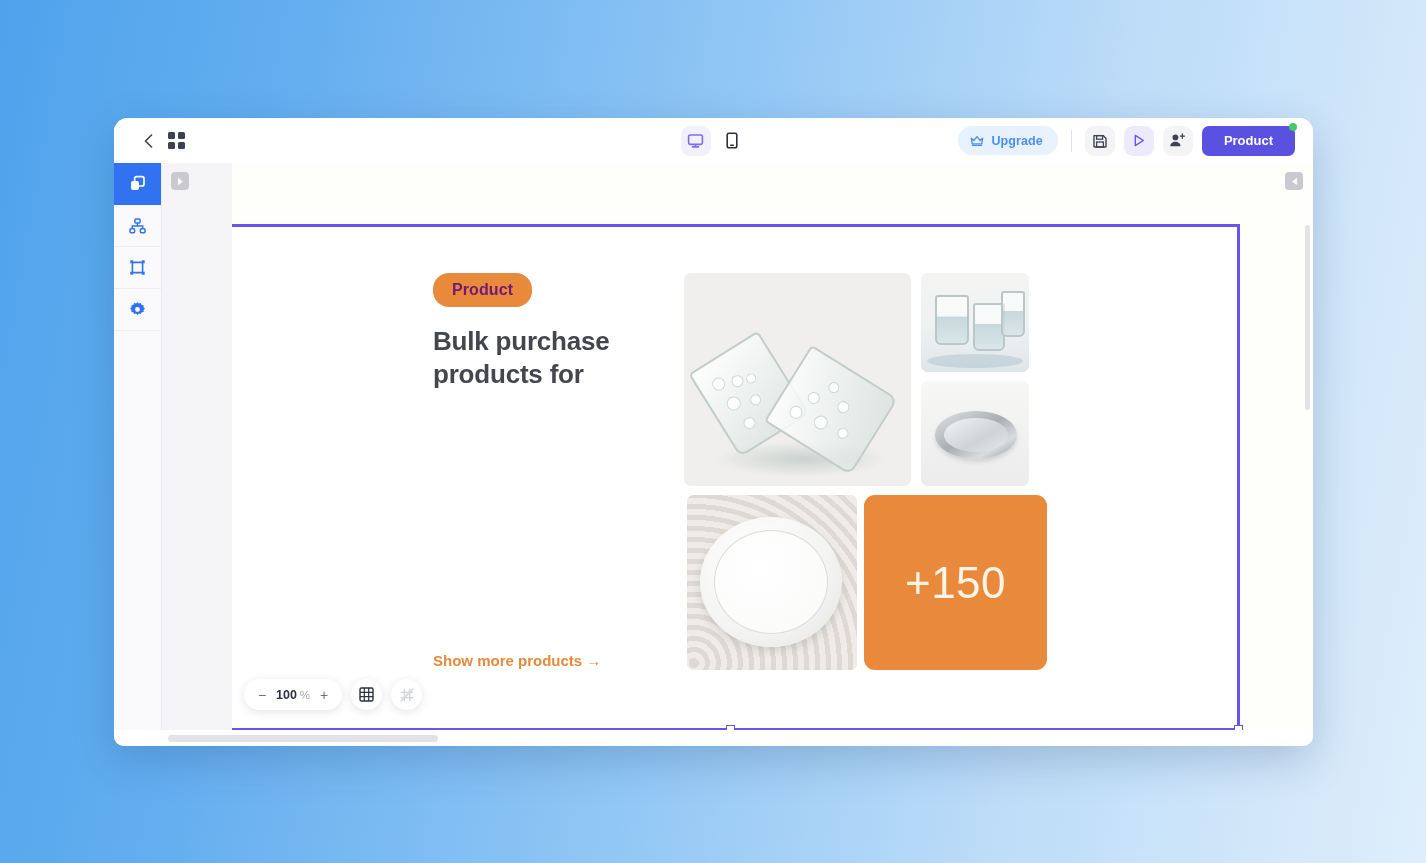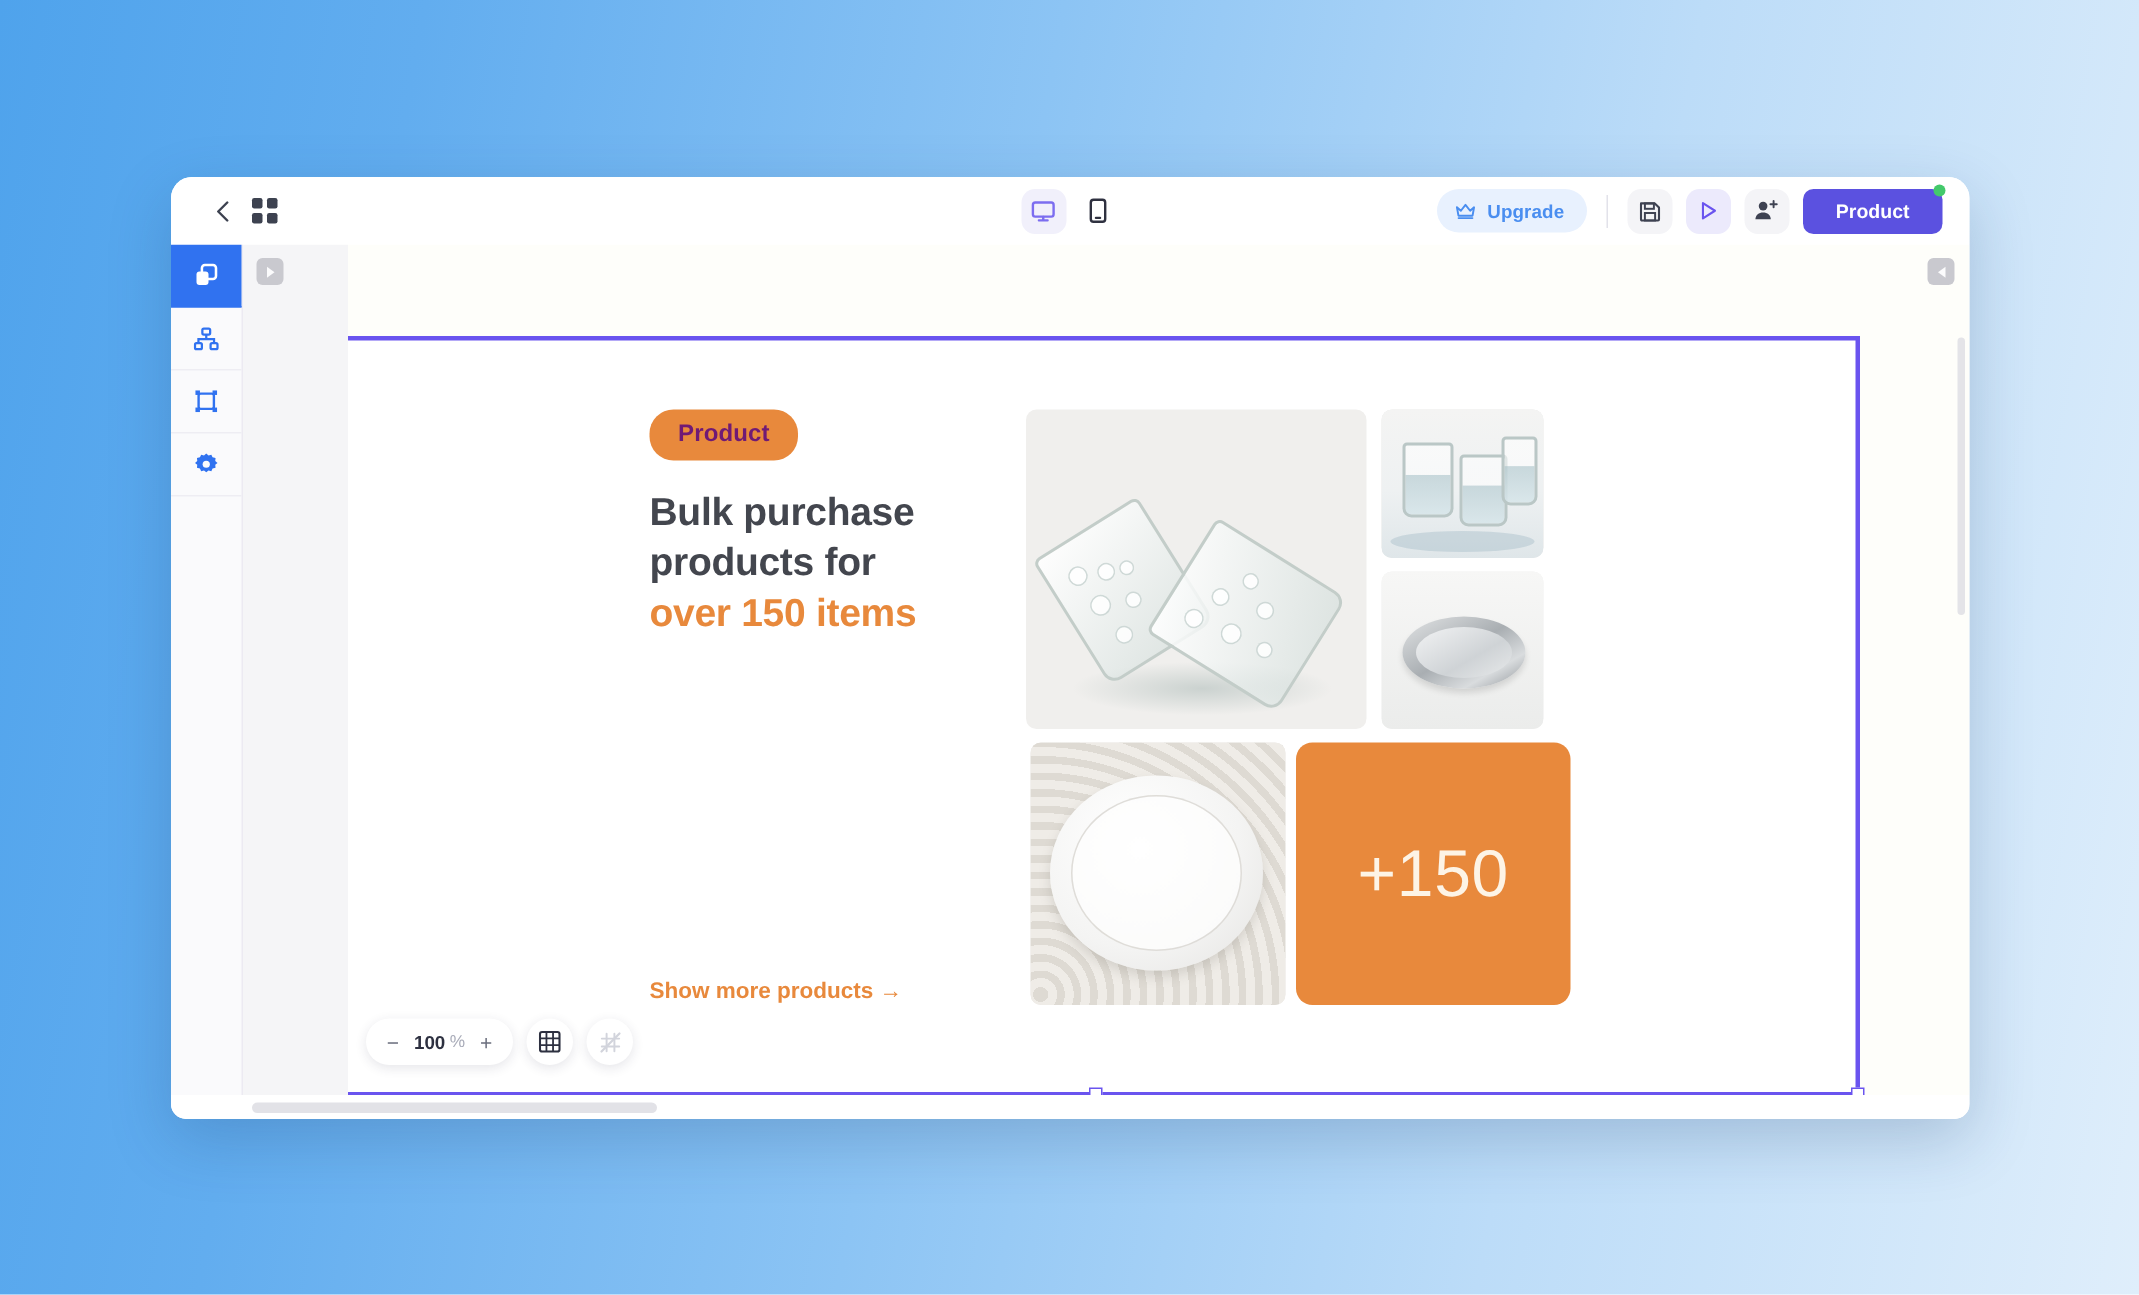--- a/index.html
+++ b/index.html
@@ -348,21 +348,20 @@
       <div class="vscroll"></div>
 
       <div class="section-sel">
         <div class="hero">
 
           <div class="hero-left">
             <div class="badge">Product</div>
             <div class="hero-title">
               <span>Bulk purchase</span><br>
               <span>products for</span>
-              <span class="accent">over 150 items</span>
             </div>
           </div>
 
           <div class="more-link">Show more products →</div>
 
           <div class="grid">
 
             <div class="card c-main">
               <div class="glass-scene">
                 <div class="shadow-blob"></div>

